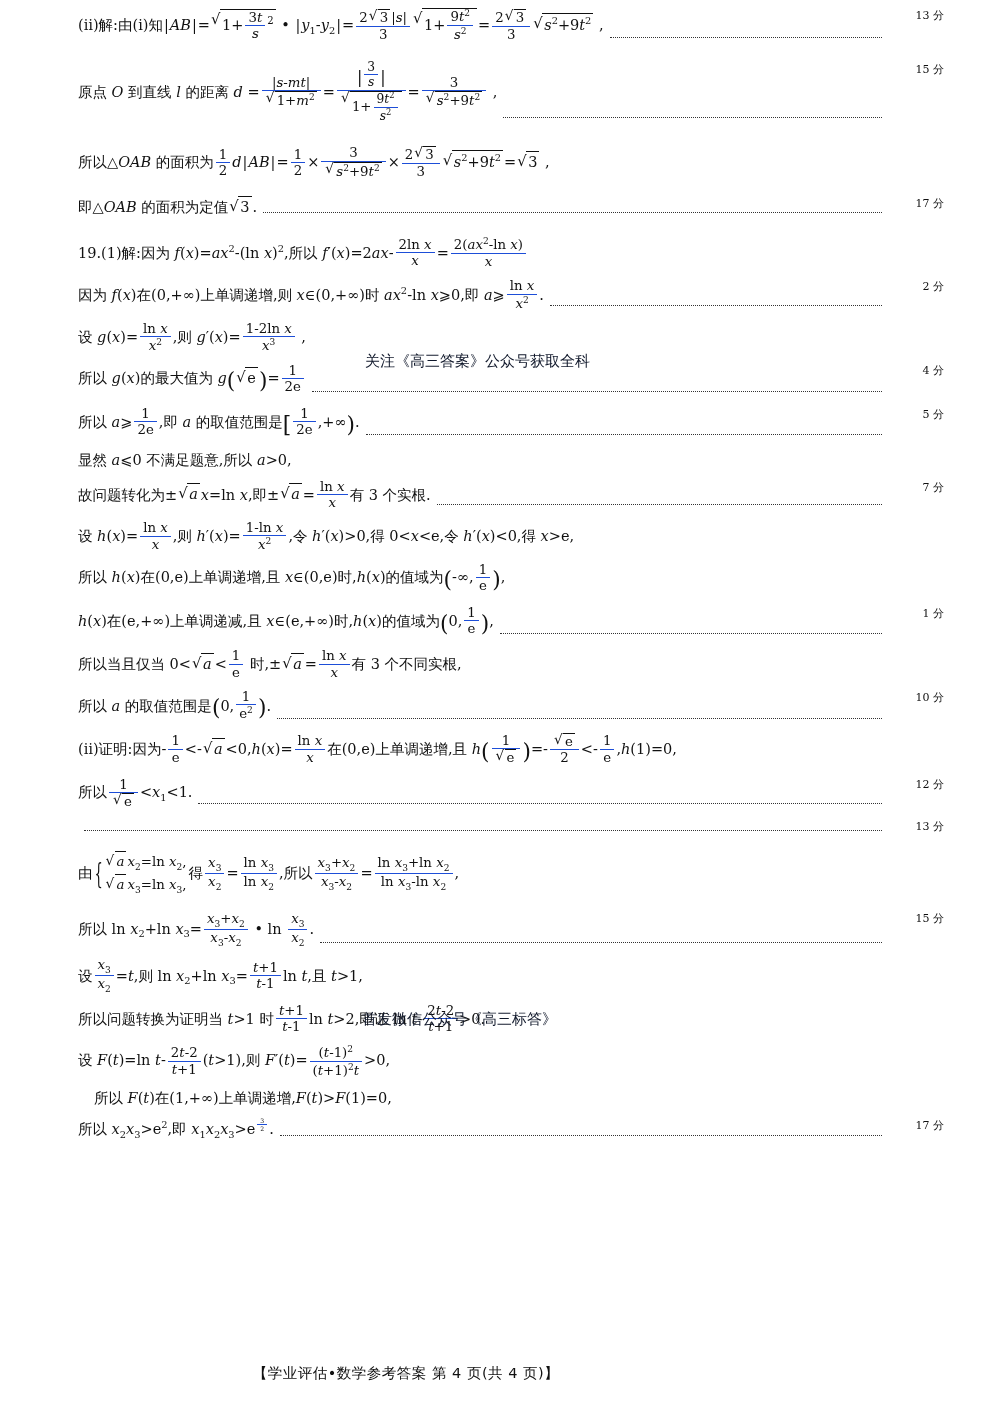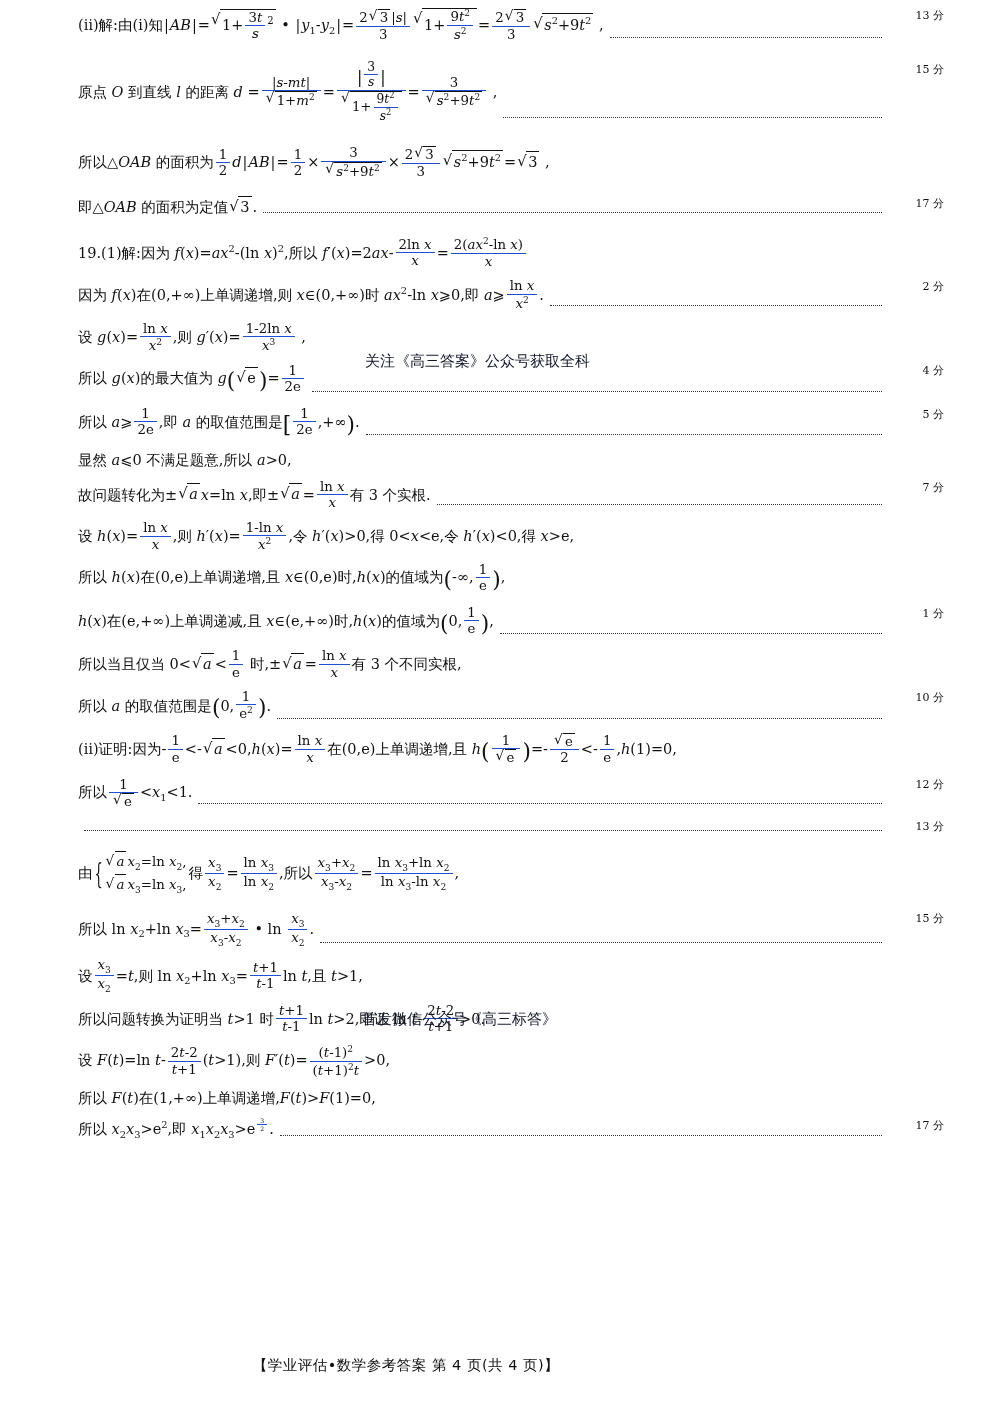--- a/index.html
+++ b/index.html
@@ -87,21 +87,21 @@
     color:#0f172a;
     font-size:15px;
     font-family:"DejaVu Sans","Liberation Sans",sans-serif;
     white-space:nowrap;
   }
   .wm1{left:365px;top:352px;}
   .wm2{left:362px;top:1010px;}
   .footer{
     position:absolute;
     left:0;right:0;
-    bottom:28px;
+    bottom:20px;
     text-align:center;
     font-size:14.5px;
     letter-spacing:.5px;
     font-family:"DejaVu Sans","Liberation Sans",sans-serif;
   }
   .cases{
     display:inline-block;
     vertical-align:middle;
     position:relative;
     padding-left:10px;
@@ -283,21 +283,21 @@
         所以问题转换为证明当 <i>t</i>&gt;1 时<span class="frac"><span class="num"><i>t</i>+1</span><span class="den"><i>t</i>-1</span></span>ln <i>t</i>&gt;2,即证 ln <i>t</i>-<span class="frac"><span class="num">2<i>t</i>-2</span><span class="den"><i>t</i>+1</span></span>&gt;0.
       </span>
     </div>
 
     <div class="line noscore">
       <span class="txt">
         设 <i>F</i>(<i>t</i>)=ln <i>t</i>-<span class="frac"><span class="num">2<i>t</i>-2</span><span class="den"><i>t</i>+1</span></span>(<i>t</i>&gt;1),则 <i>F</i>′(<i>t</i>)=<span class="frac"><span class="num">(<i>t</i>-1)<sup>2</sup></span><span class="den">(<i>t</i>+1)<sup>2</sup><i>t</i></span></span>&gt;0,
       </span>
     </div>
 
-    <div class="line noscore" style="margin-bottom:8px;">
+    <div class="line noscore" style="margin-bottom:8px;margin-left:16px;">
       <span class="txt">
         所以 <i>F</i>(<i>t</i>)在(1,+∞)上单调递增,<i>F</i>(<i>t</i>)&gt;<i>F</i>(1)=0,
       </span>
     </div>
 
     <div class="line">
       <span class="txt">
         所以 <i>x</i><sub>2</sub><i>x</i><sub>3</sub>&gt;e<sup>2</sup>,即 <i>x</i><sub>1</sub><i>x</i><sub>2</sub><i>x</i><sub>3</sub>&gt;e<sup><span class="frac" style="font-size:.62em;top:-0.1em;"><span class="num">3</span><span class="den">2</span></span></sup>.
       </span>
       <span class="dots"></span>

